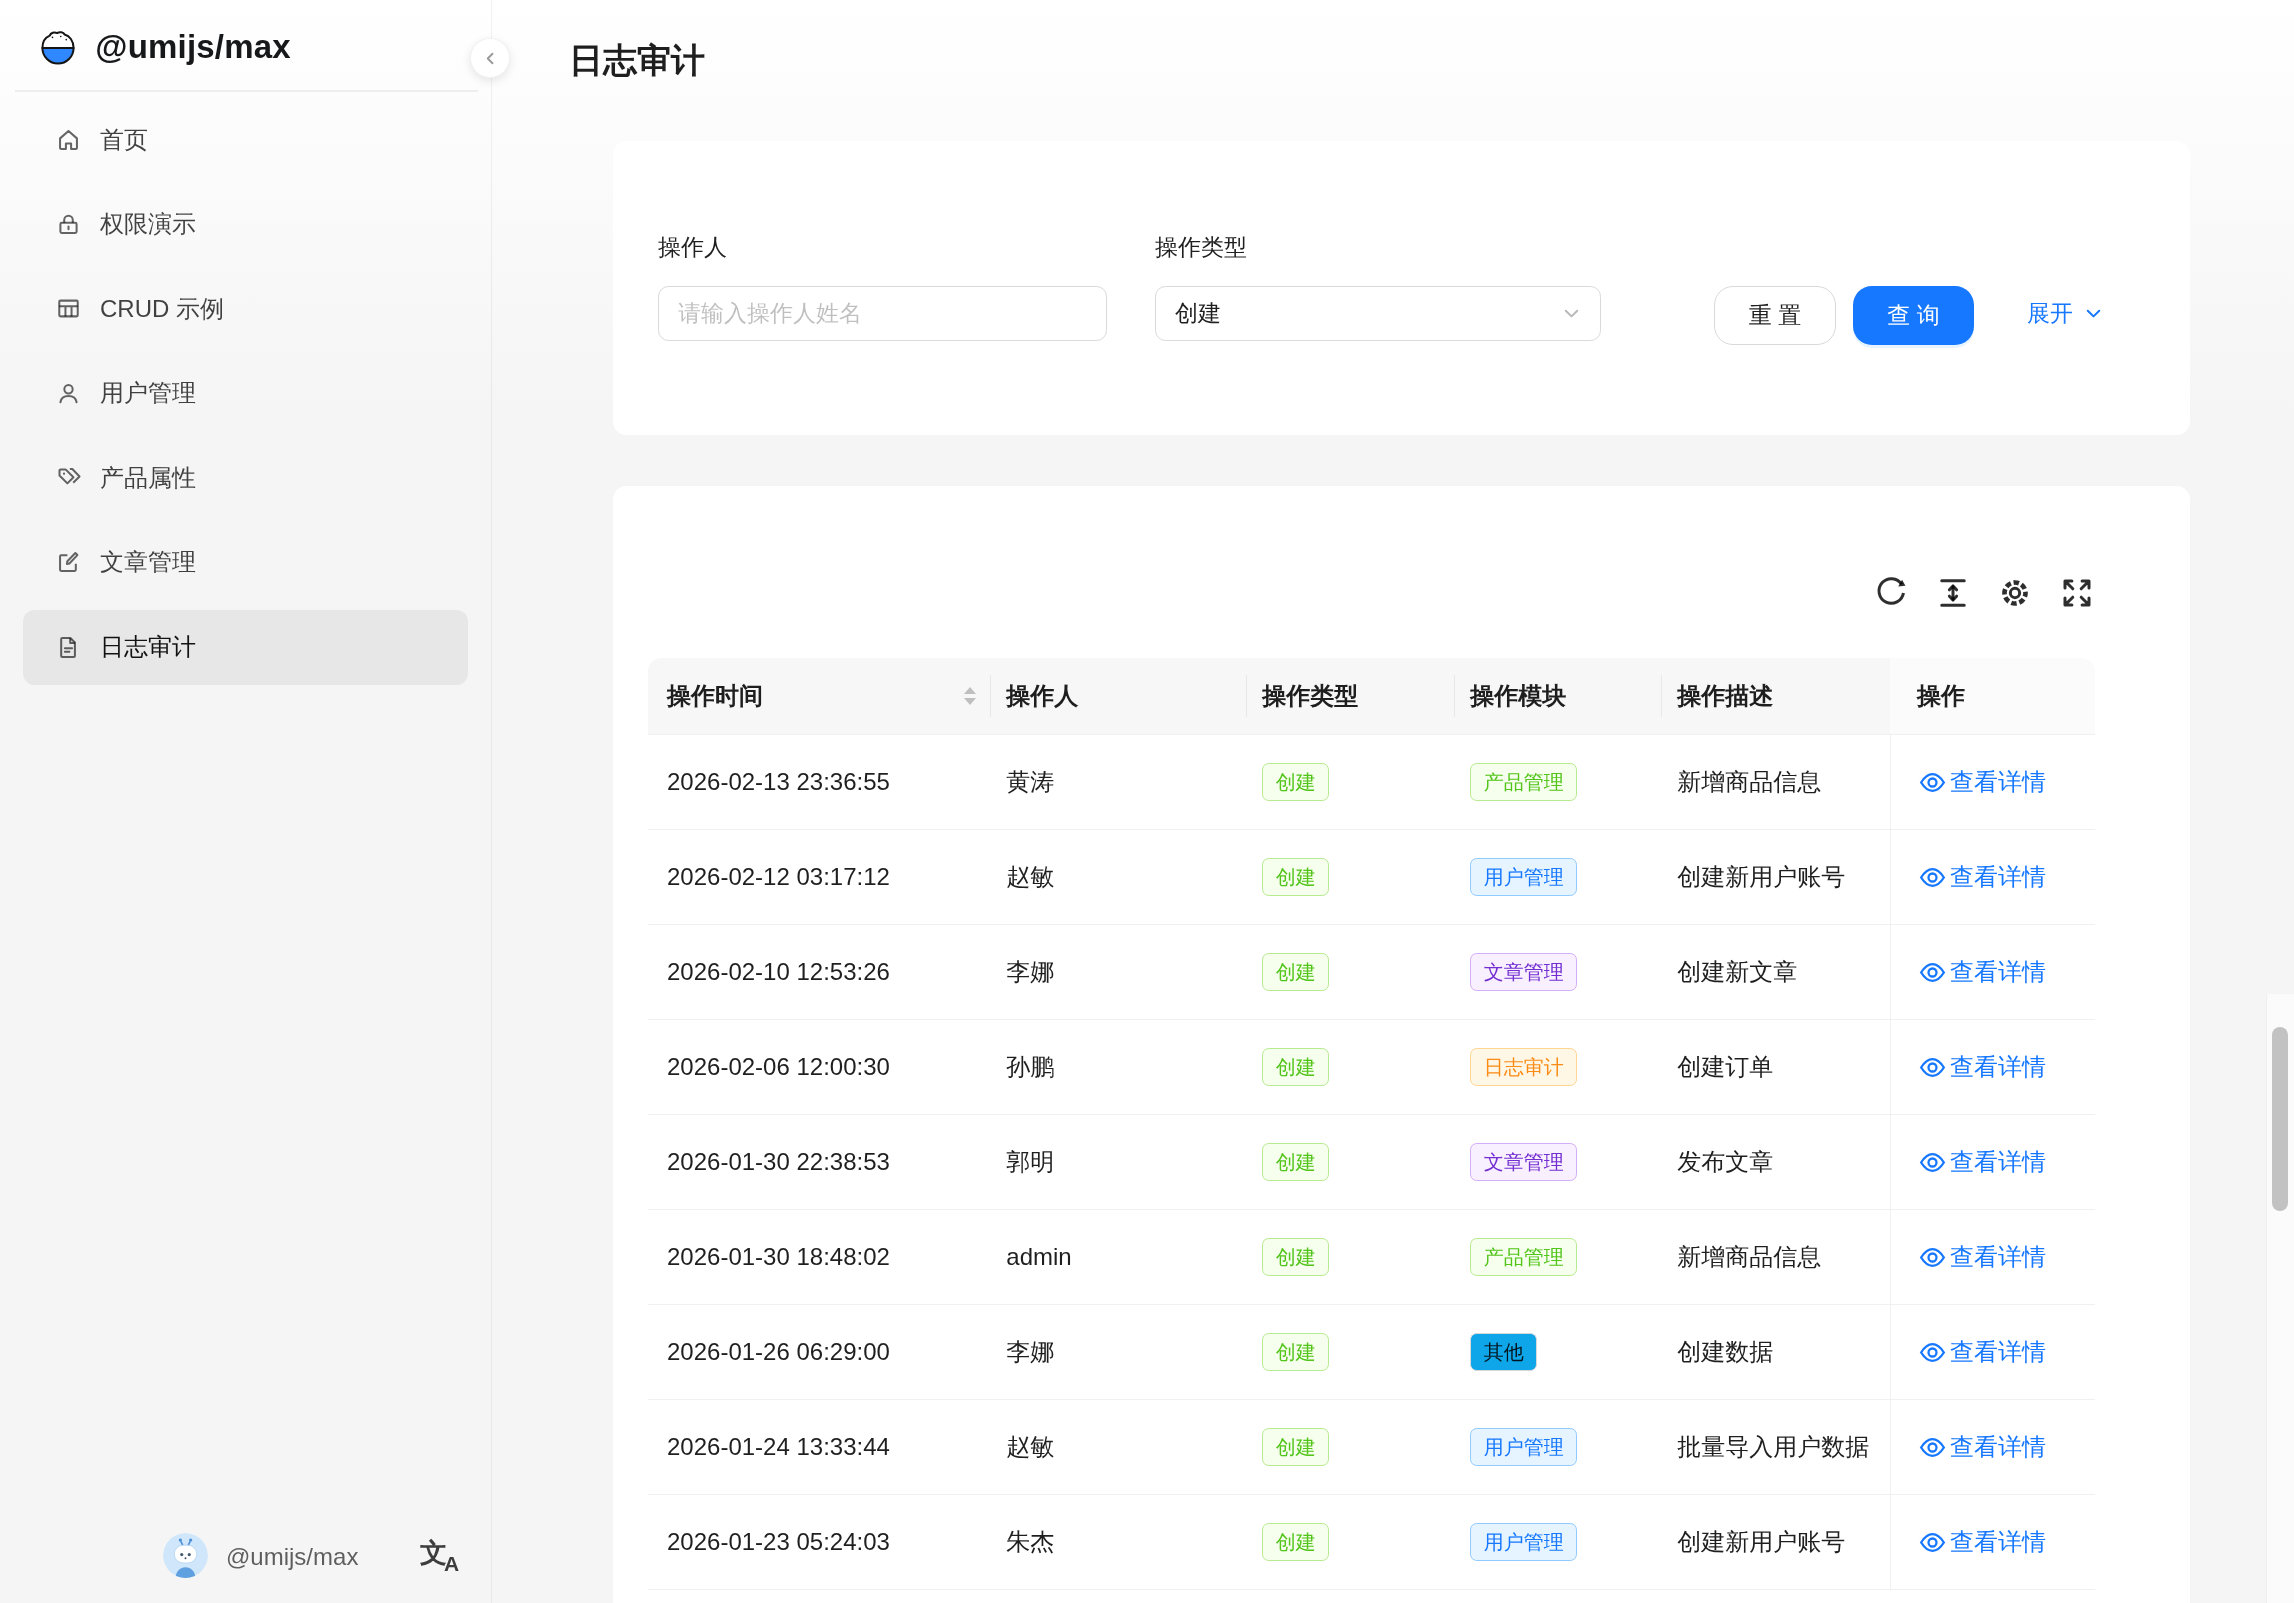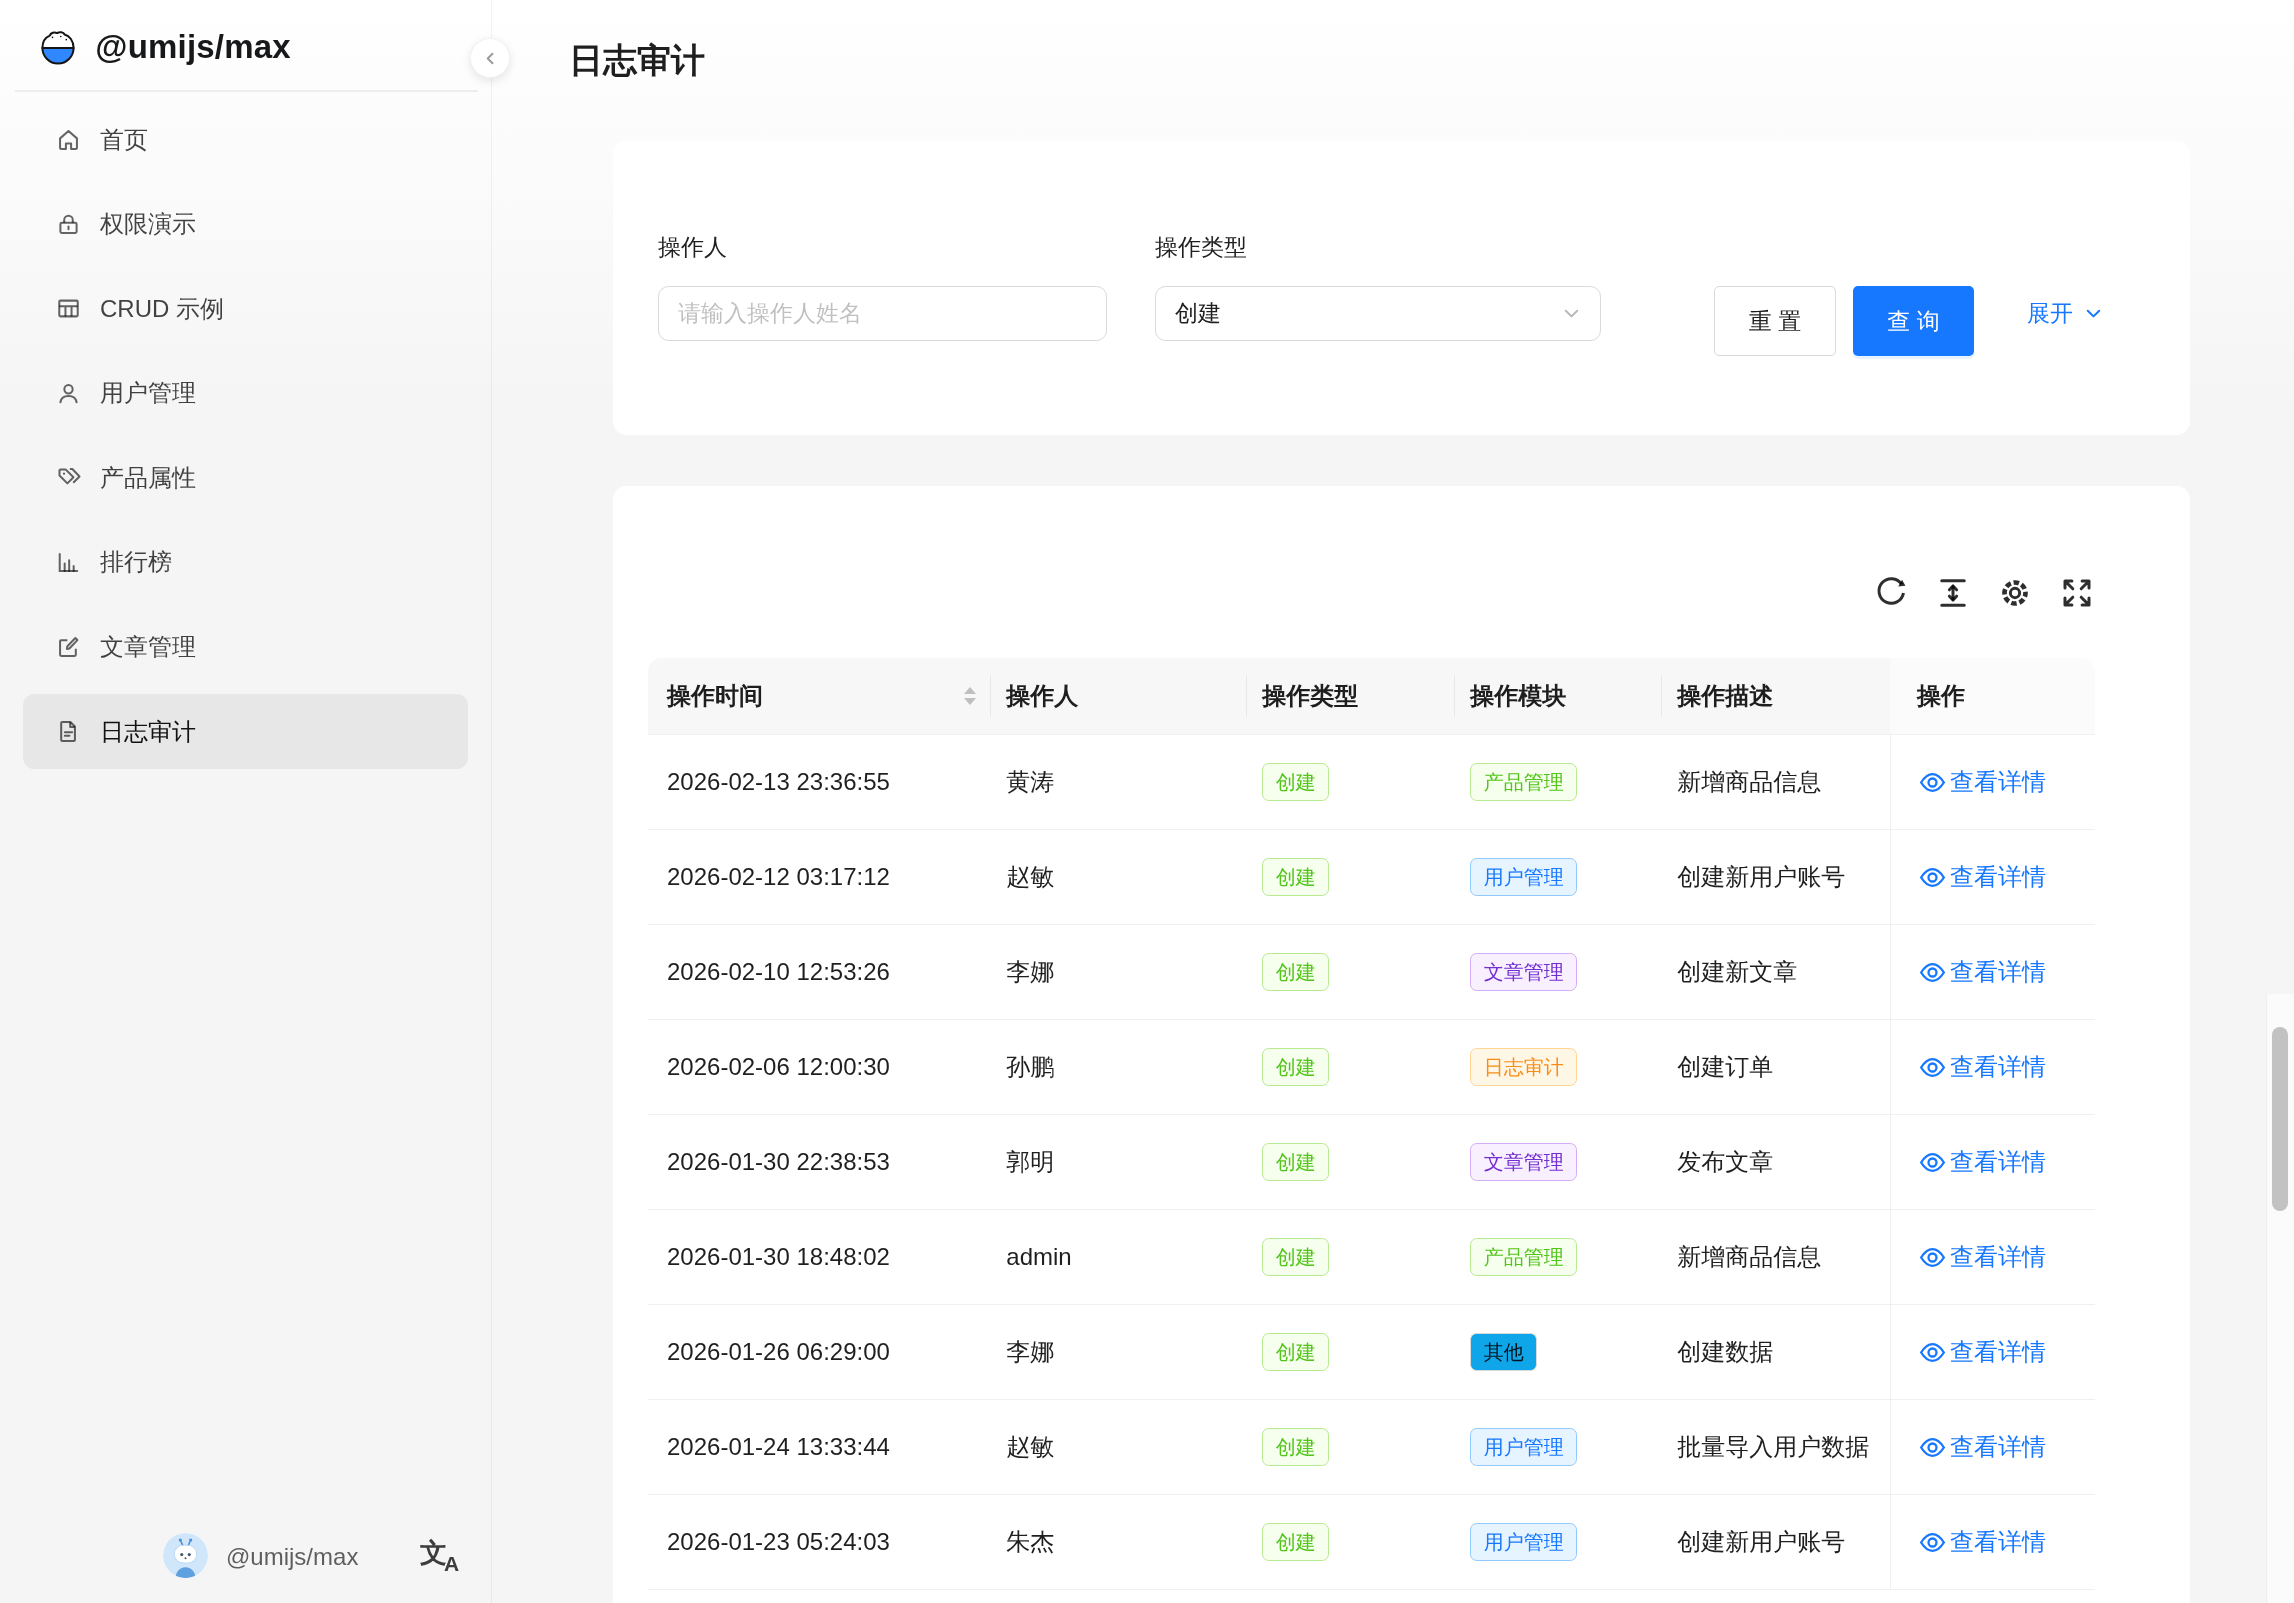--- a/index.html
+++ b/index.html
@@ -38,21 +38,21 @@
   .lab-op{left:45px;top:91px;}
   .lab-type{left:542px;top:91px;}
   .f-input{position:absolute;left:45px;top:145px;width:449px;height:55px;border:1.5px solid #d9d9d9;
     border-radius:10.5px;padding:0 19px;font-size:23px;box-sizing:border-box;outline:none;background:#fff;
     font-family:inherit;color:rgba(0,0,0,.88);}
   .f-input::placeholder{color:rgba(0,0,0,.25);}
   .f-select{position:absolute;left:542px;top:145px;width:446px;height:55px;border:1.5px solid #d9d9d9;
     border-radius:10.5px;display:flex;align-items:center;padding:0 19px;font-size:23px;box-sizing:border-box;
     background:#fff;cursor:pointer;}
   .f-select .sel-arrow{position:absolute;right:17px;width:23px;height:23px;color:rgba(0,0,0,.28);}
-  .btn{position:absolute;top:145px;height:70px;border-radius:5px;font-size:23px;display:flex;align-items:center;
+  .btn{position:absolute;top:145px;height:59px;border-radius:19px;font-size:23px;display:flex;align-items:center;
     justify-content:center;box-sizing:border-box;cursor:pointer;font-family:inherit;}
   .btn-reset{left:1101px;width:122px;background:#fff;border:1.5px solid #d9d9d9;color:rgba(0,0,0,.88);}
   .btn-query{left:1240px;width:121px;background:#1677ff;border:none;color:#fff;box-shadow:0 2.9px 0 rgba(5,145,255,.10);}
   .expand-link{position:absolute;left:1392px;top:145px;height:55px;display:flex;align-items:center;gap:8.6px;
     color:#1677ff;font-size:23px;cursor:pointer;text-decoration:none;margin-left:22px;}
   .expand-link svg{width:23px;height:23px;}
   
   .table-card{left:613px;top:486px;width:1577px;height:1166px;}
   .toolbar{position:absolute;top:89px;right:95px;display:flex;gap:26px;color:rgba(0,0,0,.82);}
   .tool{width:36px;height:36px;cursor:pointer;}
@@ -147,29 +147,20 @@
           <svg viewBox="0 0 24 24" fill="none" stroke="currentColor" stroke-width="1.8" stroke-linejoin="round">
             <path d="M13.2 4.5h2.2l6.4 6.6-5.6 5.6"></path>
             <path d="M4 5.6v4.6l7 7 5.4-5.4-7-7H5a1 1 0 0 0-1 .8Z"></path>
             <circle cx="8" cy="8.6" r="1" fill="currentColor" stroke="none"></circle>
           </svg>
         </span>
       <span>产品属性</span>
     </div>
     <div class="menu-item">
       <span class="micon">
-          <svg viewBox="0 0 24 24" fill="none" stroke="currentColor" stroke-width="1.8" stroke-linecap="round">
-            <path d="M4.2 4.5v15h15.6"></path>
-            <path d="M8.6 19.5v-6.6M12.6 19.5v-9.6M16.6 19.5v-4.4"></path>
-          </svg>
-        </span>
-      <span>排行榜</span>
-    </div>
-    <div class="menu-item">
-      <span class="micon">
           <svg viewBox="0 0 24 24" fill="none" stroke="currentColor" stroke-width="1.8" stroke-linejoin="round">
             <path d="M18.5 13.2v5.3a1 1 0 0 1-1 1h-12a1 1 0 0 1-1-1v-12a1 1 0 0 1 1-1H11"></path>
             <path d="M12.8 12.9 19.9 5.4 18.1 3.6l-7.1 7.3-.4 2.4Z"></path>
           </svg>
         </span>
       <span>文章管理</span>
     </div>
     <div class="menu-item selected">
       <span class="micon">
           <svg viewBox="0 0 24 24" fill="none" stroke="currentColor" stroke-width="1.8" stroke-linejoin="round">

